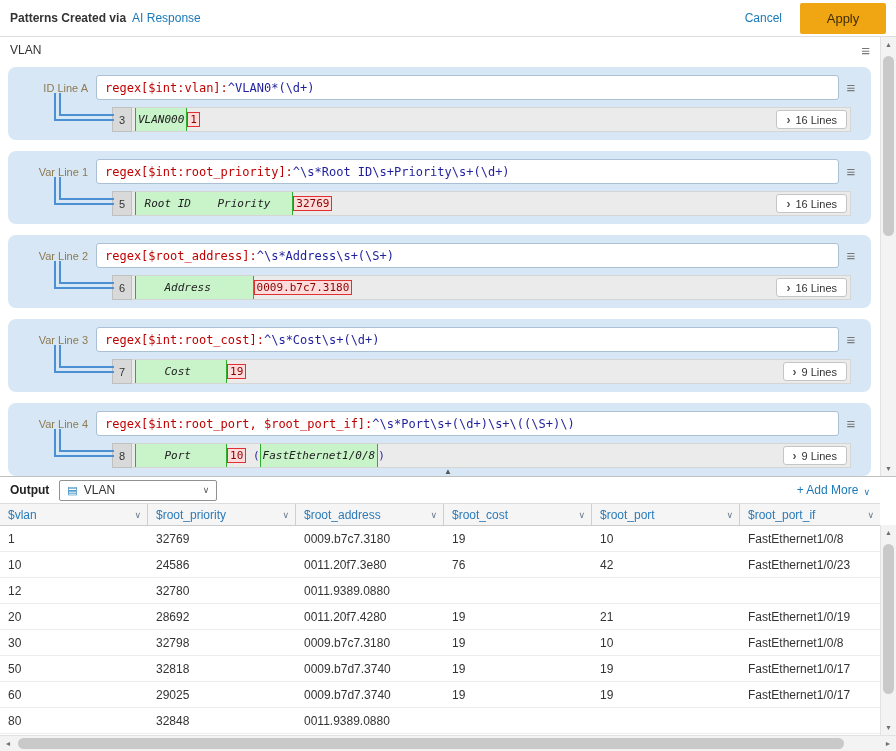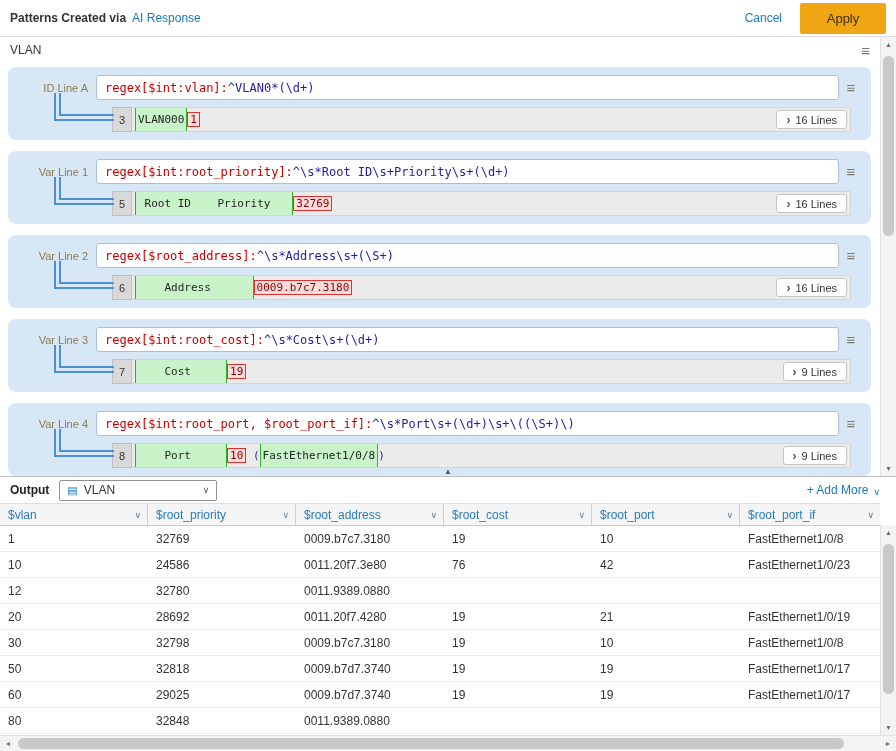--- a/index.html
+++ b/index.html
@@ -28,35 +28,35 @@
   .regex-input{flex:1;margin-left:8px;height:25px;background:#fff;border:1px solid #abc0d4;border-radius:3px;display:flex;align-items:center;padding:0 8px;font-family:"DejaVu Sans Mono",monospace;font-size:12px;white-space:pre;overflow:hidden;cursor:text;}
   .rx-head{color:#c00000;}
   .rx-body{color:#1f1f9e;}
   .pattern-top .menu-icon{width:24px;text-align:center;flex-shrink:0;}
   .pattern-bottom{display:flex;align-items:stretch;height:25px;margin-top:7px;margin-right:12px;position:relative;}
   .conn{width:96px;flex-shrink:0;position:relative;}
   .conn::before{content:"";position:absolute;left:38px;top:-14px;width:58px;height:26px;border-left:2px solid #4a90d2;border-bottom:2px solid #4a90d2;}
   .conn::after{content:"";position:absolute;left:43px;top:-14px;width:53px;height:21px;border-left:2px solid #4a90d2;border-bottom:2px solid #4a90d2;}
   .line-num{width:20px;background:#d9d9d9;border:1px solid #c0c0c0;display:flex;align-items:center;justify-content:center;font-size:11px;color:#333;flex-shrink:0;}
   .match-bar{flex:1;background:#ebebeb;border:1px solid #d5d5d5;border-left:none;display:flex;align-items:center;padding:0 3px;font-family:"DejaVu Sans Mono",monospace;font-size:11px;white-space:pre;overflow:hidden;}
-  .hl-green{background:#c9f3c9;border:1px solid #2fae2f;padding:16px 2px;color:#222;}
+  .hl-green{background:#c9f3c9;border:1px solid #2fae2f;padding:16px 2px;color:#222;font-style:italic;}
   .hl-red{background:#ffdcdc;border:1px solid #e03030;padding:0 2px;color:#8b0000;}
   .m-plain{color:#1f1f9e;}
   .lines-btn{margin-left:auto;background:#fff;border:1px solid #c5c5c5;border-radius:3px;height:19px;display:flex;align-items:center;padding:0 9px;font-family:"Liberation Sans",sans-serif;font-size:11px;color:#333;cursor:pointer;white-space:nowrap;}
   .lines-chevron{margin-right:5px;color:#555;font-size:12px;font-weight:bold;line-height:1;}
 
   
   .output-section{position:absolute;top:476px;left:0;width:896px;height:259px;border-top:1px solid #c0c0c0;background:#fff;}
   .collapse-tab{position:absolute;top:-10px;left:50%;transform:translateX(-50%);font-size:8px;color:#555;cursor:pointer;line-height:9px;padding:0 12px;background:transparent;border:none;}
   .output-header{height:26px;display:flex;align-items:center;padding:12px 10px;}
   .output-label{font-weight:bold;color:#222;}
   .view-dropdown{margin-left:10px;width:158px;height:21px;border:1px solid #919191;border-radius:2px;background:#fff;display:flex;align-items:center;padding:0 7px;cursor:pointer;}
   .view-icon{color:#1a79b8;font-size:11px;margin-right:6px;}
   .dd-chevron{margin-left:auto;font-size:9px;color:#555;}
-  .add-more{margin-left:auto;color:#1a79b8;display:flex;align-items:flex-end;margin-right:6px;}
+  .add-more{margin-left:auto;color:#1a79b8;display:flex;align-items:flex-end;margin-right:16px;}
   .add-more .dd-chevron{margin-left:5px;color:#1a79b8;}
 
   .table-header{height:23px;display:flex;background:#f5f5f5;border-top:1px solid #ddd;border-bottom:1px solid #ccc;width:880px;}
   .th{display:flex;align-items:center;padding:0 6px 0 8px;border-right:1px solid #cfcfcf;}
   .th-label{color:#2b7bb9;}
   .th .dd-chevron{margin-left:auto;color:#66788a;cursor:pointer;}
   .col-0,.col-1,.col-2,.col-3,.col-4{width:148px;}
   .col-5{width:140px;border-right:none !important;}
   .table-body{width:880px;}
   .tr{display:flex;height:26px;border-bottom:1px solid #ececec;background:#fff;}

